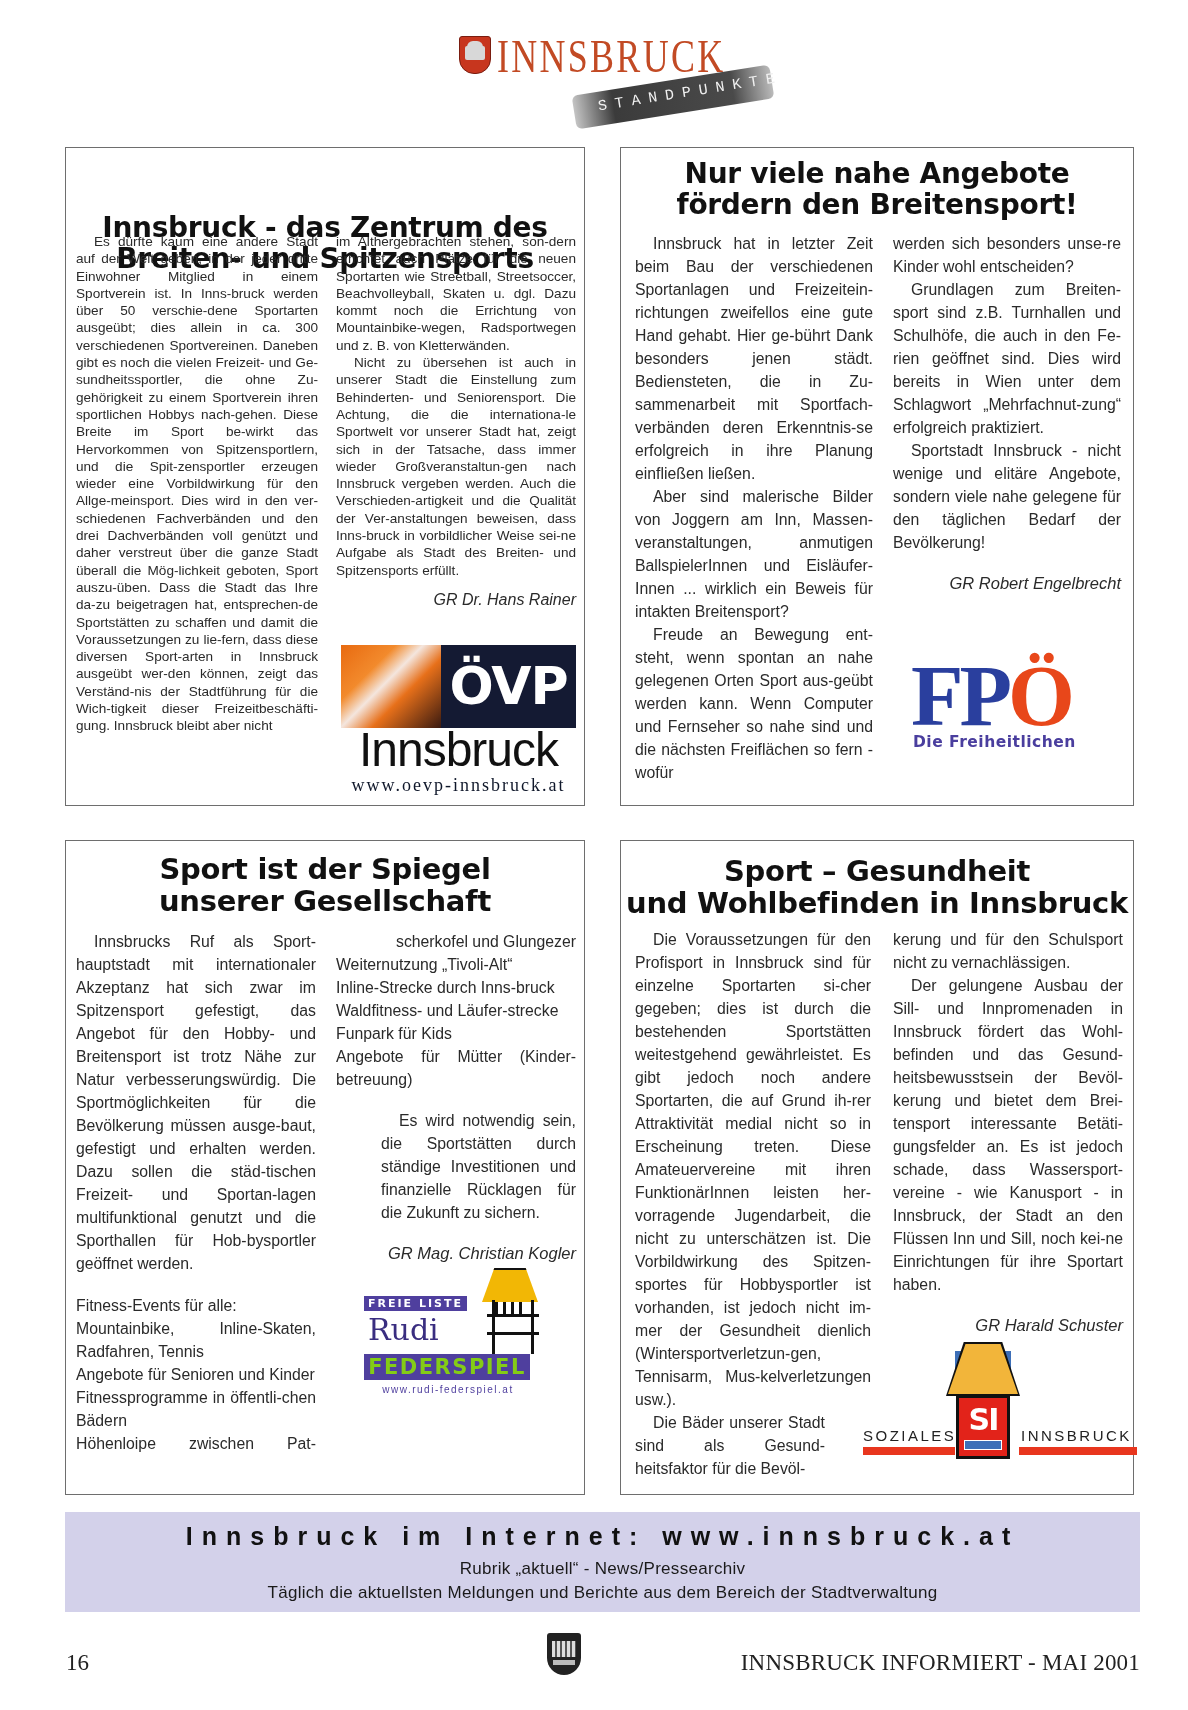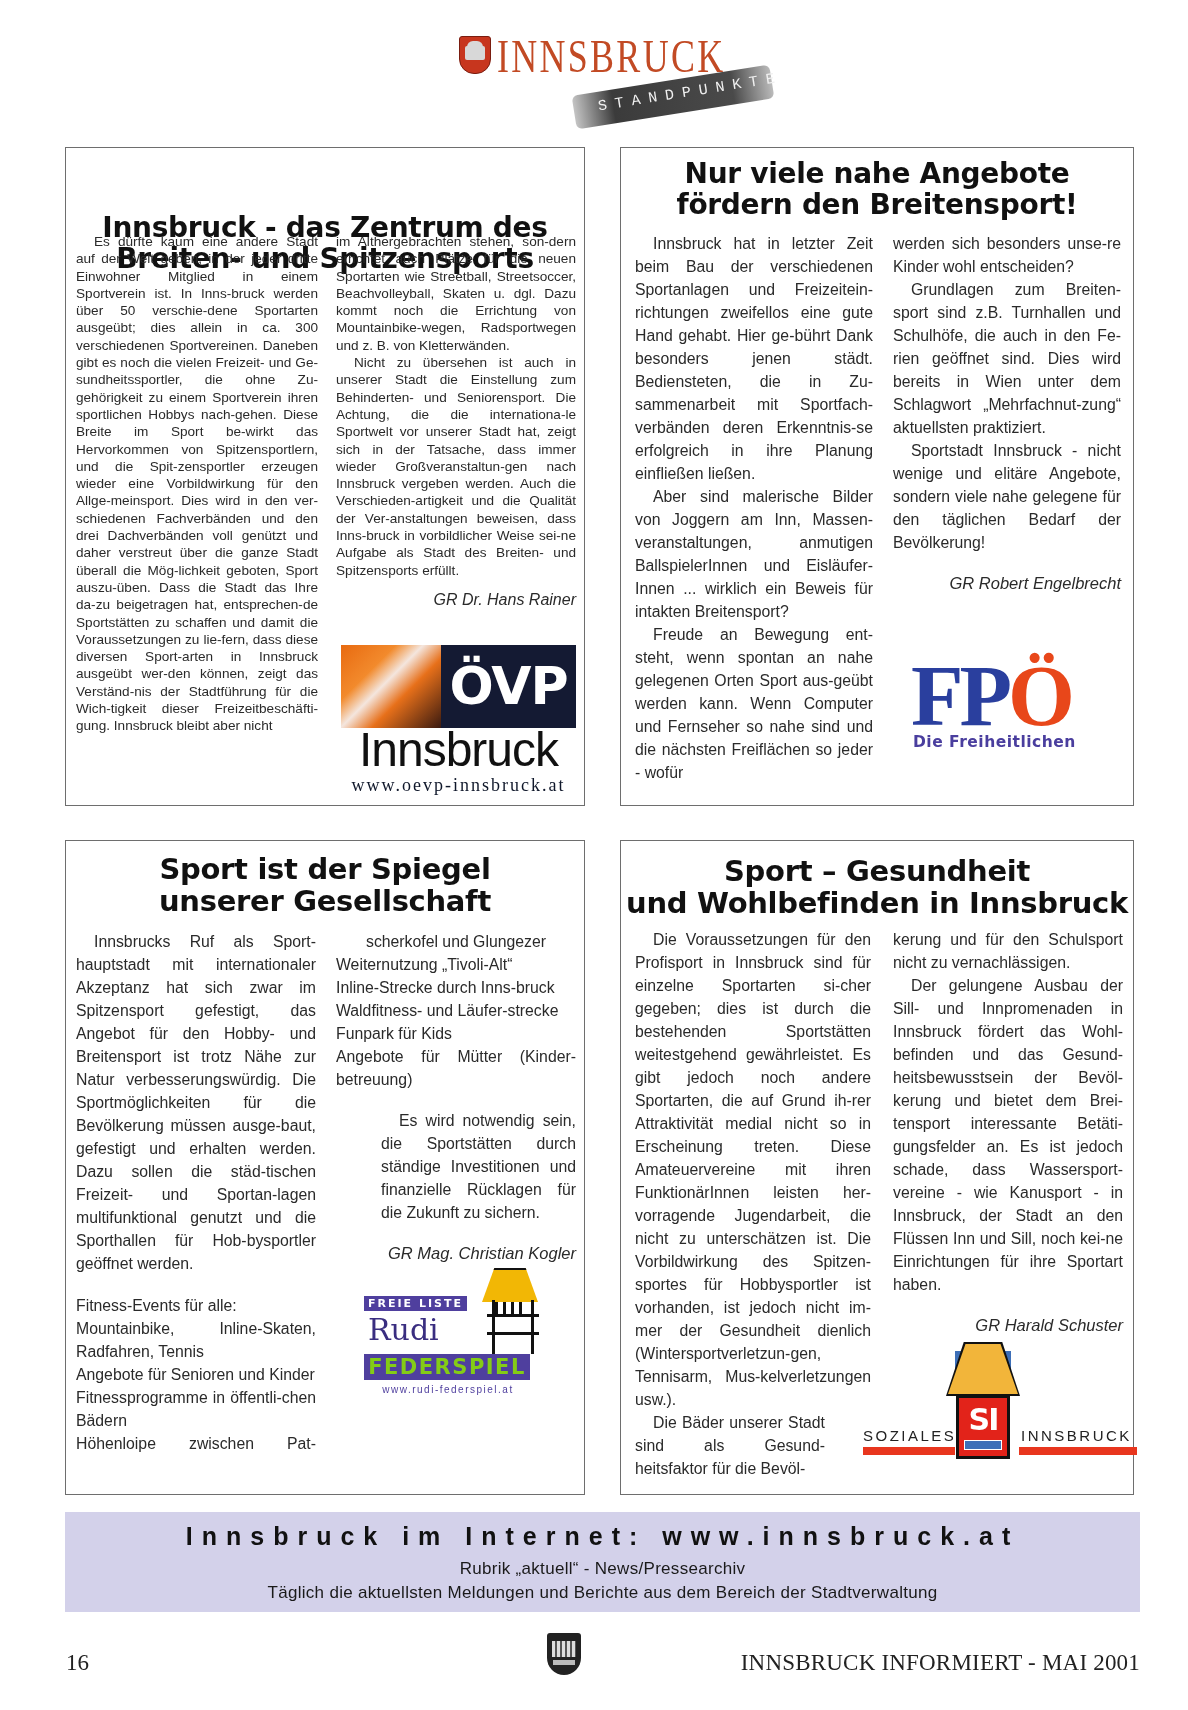--- a/index.html
+++ b/index.html
@@ -116,25 +116,25 @@
 </div>
 
 <div class="panel p-tr">
   <div class="headline" style="top:10px;font-size:28px;">
     <span>Nur viele nahe Angebote</span>
     <span>fördern den Breitensport!</span>
   </div>
   <div class="col med" style="left:14px;top:84px;width:238px;">
     <p class="ind">Innsbruck hat in letzter Zeit beim Bau der verschiedenen Sportanlagen und Freizeitein-richtungen zweifellos eine gute Hand gehabt. Hier ge-bührt Dank besonders jenen städt. Bediensteten, die in Zu-sammenarbeit mit Sportfach-verbänden deren Erkenntnis-se erfolgreich in ihre Planung einfließen ließen.</p>
     <p class="ind">Aber sind malerische Bilder von Joggern am Inn, Massen-veranstaltungen, anmutigen BallspielerInnen und Eisläufer-Innen ... wirklich ein Beweis für intakten Breitensport?</p>
-    <p class="ind">Freude an Bewegung ent-steht, wenn spontan an nahe gelegenen Orten Sport aus-geübt werden kann. Wenn Computer und Fernseher so nahe sind und die nächsten Freiflächen so jeder - wofür</p>
+    <p class="ind">Freude an Bewegung ent-steht, wenn spontan an nahe gelegenen Orten Sport aus-geübt werden kann. Wenn Computer und Fernseher so nahe sind und die nächsten Freiflächen so fern - wofür</p>
   </div>
   <div class="col med" style="left:272px;top:84px;width:228px;">
     <p>werden sich besonders unse-re Kinder wohl entscheiden?</p>
-    <p class="ind">Grundlagen zum Breiten-sport sind z.B. Turnhallen und Schulhöfe, die auch in den Fe-rien geöffnet sind. Dies wird bereits in Wien unter dem Schlagwort „Mehrfachnut-zung“ aktuellsten praktiziert.</p>
+    <p class="ind">Grundlagen zum Breiten-sport sind z.B. Turnhallen und Schulhöfe, die auch in den Fe-rien geöffnet sind. Dies wird bereits in Wien unter dem Schlagwort „Mehrfachnut-zung“ erfolgreich praktiziert.</p>
     <p class="ind">Sportstadt Innsbruck - nicht wenige und elitäre Angebote, sondern viele nahe gelegene für den täglichen Bedarf der Bevölkerung!</p>
     <p class="sig" style="margin-top:18px;font-size:16.5px;">GR Robert Engelbrecht</p>
   </div>
   <div class="fpoe">
     <div class="fpoe-letters"><span class="fpoe-f">F</span><span class="fpoe-p">P</span><span class="fpoe-o">Ö</span></div>
     <div class="fpoe-tag">Die Freiheitlichen</div>
   </div>
 </div>
 
 <div class="panel p-bl">
@@ -144,21 +144,21 @@
   </div>
   <div class="col med" style="left:10px;top:89px;width:240px;">
     <p class="ind">Innsbrucks Ruf als Sport-hauptstadt mit internationaler Akzeptanz hat sich zwar im Spitzensport gefestigt, das Angebot für den Hobby- und Breitensport ist trotz Nähe zur Natur verbesserungswürdig. Die Sportmöglichkeiten für die Bevölkerung müssen ausge-baut, gefestigt und erhalten werden. Dazu sollen die städ-tischen Freizeit- und Sportan-lagen multifunktional genutzt und die Sporthallen für Hob-bysportler geöffnet werden.</p>
     <p style="margin-top:19px;text-align:left;">Fitness-Events für alle:</p>
     <p>Mountainbike, Inline-Skaten, Radfahren, Tennis</p>
     <p>Angebote für Senioren und Kinder</p>
     <p>Fitnessprogramme in öffentli-chen Bädern</p>
     <p style="text-align:justify;text-align-last:justify;">Höhenloipe zwischen Pat-</p>
   </div>
   <div class="col med" style="left:270px;top:89px;width:240px;">
-    <p style="text-align:center;">scherkofel und Glungezer</p>
+    <p style="text-align:right;">scherkofel und Glungezer</p>
     <p style="text-align:left;">Weiternutzung „Tivoli-Alt“</p>
     <p>Inline-Strecke durch Inns-bruck</p>
     <p>Waldfitness- und Läufer-strecke</p>
     <p style="text-align:left;">Funpark für Kids</p>
     <p>Angebote für Mütter (Kinder-betreuung)</p>
     <p class="ind sp">Es wird notwendig sein, die Sportstätten durch ständige Investitionen und finanzielle Rücklagen für die Zukunft zu sichern.</p>
     <p class="sig" style="margin-top:18px;font-size:16.5px;">GR Mag. Christian Kogler</p>
   </div>
   <div class="feder" style="left:298px;top:423px;">
     <div class="feder-roof"></div>

